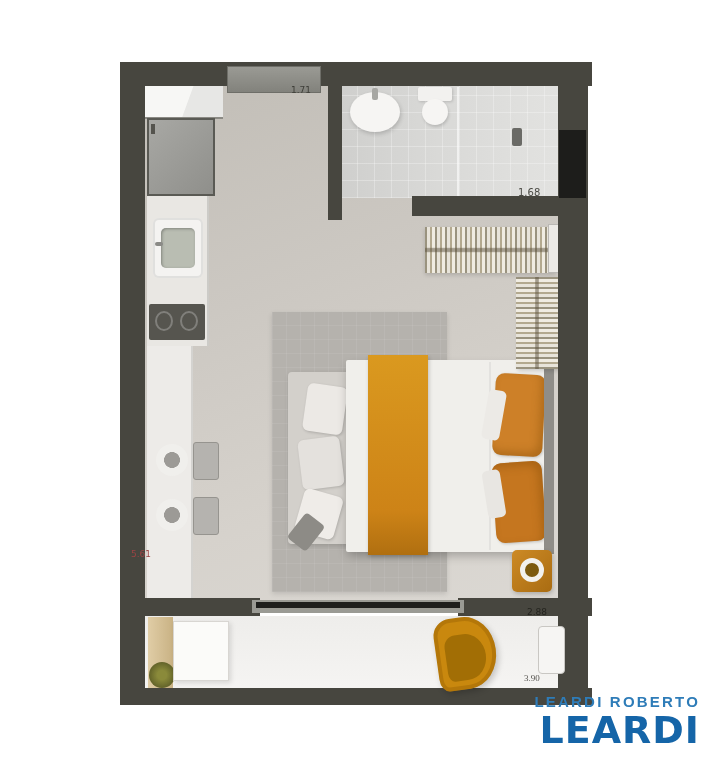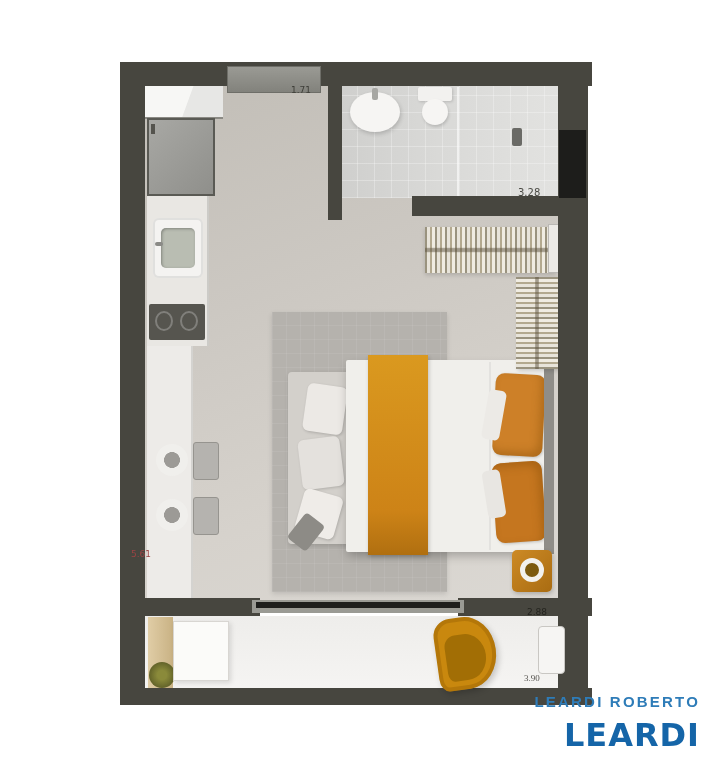--- a/index.html
+++ b/index.html
@@ -148,25 +148,25 @@
                 border:1px solid #d8d6d2;box-sizing:border-box;box-shadow:2px 2px 5px rgba(0,0,0,.12);"></div>
     <div class="abs" style="left:436px;top:617px;width:60px;height:72px;background:#c9880e;
                 border-radius:55% 95% 95% 30% / 45% 95% 95% 35%;transform:rotate(-8deg);
                 box-shadow:inset 0 0 0 4px rgba(140,90,0,.35),2px 3px 6px rgba(0,0,0,.2);"></div>
     <div class="abs" style="left:446px;top:634px;width:40px;height:46px;background:#a26e05;
                 border-radius:50% 90% 90% 30% / 45% 90% 90% 35%;transform:rotate(-8deg);"></div>
     <div class="abs" style="left:538px;top:626px;width:27px;height:48px;background:#f6f5f3;
                 border:1px solid #c9c7c3;border-radius:4px;box-sizing:border-box;"></div>
 
     <div class="lbl" style="left:291px;top:86px;color:#3e3e38;">1.71</div>
-    <div class="lbl" style="left:518px;top:188px;font-size:10px;color:#4a4a44;">3.28</div>
+    <div class="lbl" style="left:518px;top:188px;font-size:10px;color:#4a4a44;">1.68</div>
     <div class="lbl" style="left:131px;top:550px;color:#9c4343;filter:blur(.6px);">5.61</div>
     <div class="lbl" style="left:527px;top:608px;color:#24241f;filter:blur(.5px);">2.88</div>
     <div class="lbl" style="left:524px;top:674px;color:#55534e;filter:blur(.5px);font-family:Liberation Serif, serif;">3.90</div>
   </div>
 
   <div class="abs" style="left:508px;top:694px;width:192px;text-align:right;line-height:1;">
     <div style="font-size:15px;font-weight:600;letter-spacing:2.2px;color:#2e7cb8;
                 font-family:'Liberation Sans',sans-serif;">LEARDI ROBERTO</div>
-    <div style="font-size:32px;font-weight:800;letter-spacing:1px;color:#1565a8;
-                margin-top:10px;font-family:'DejaVu Sans',sans-serif;">LEARDI</div>
+    <div style="font-size:38px;font-weight:800;letter-spacing:1px;color:#1565a8;
+                margin-top:2px;font-family:'DejaVu Sans',sans-serif;">LEARDI</div>
   </div>
 </div>
 
 </body></html>

